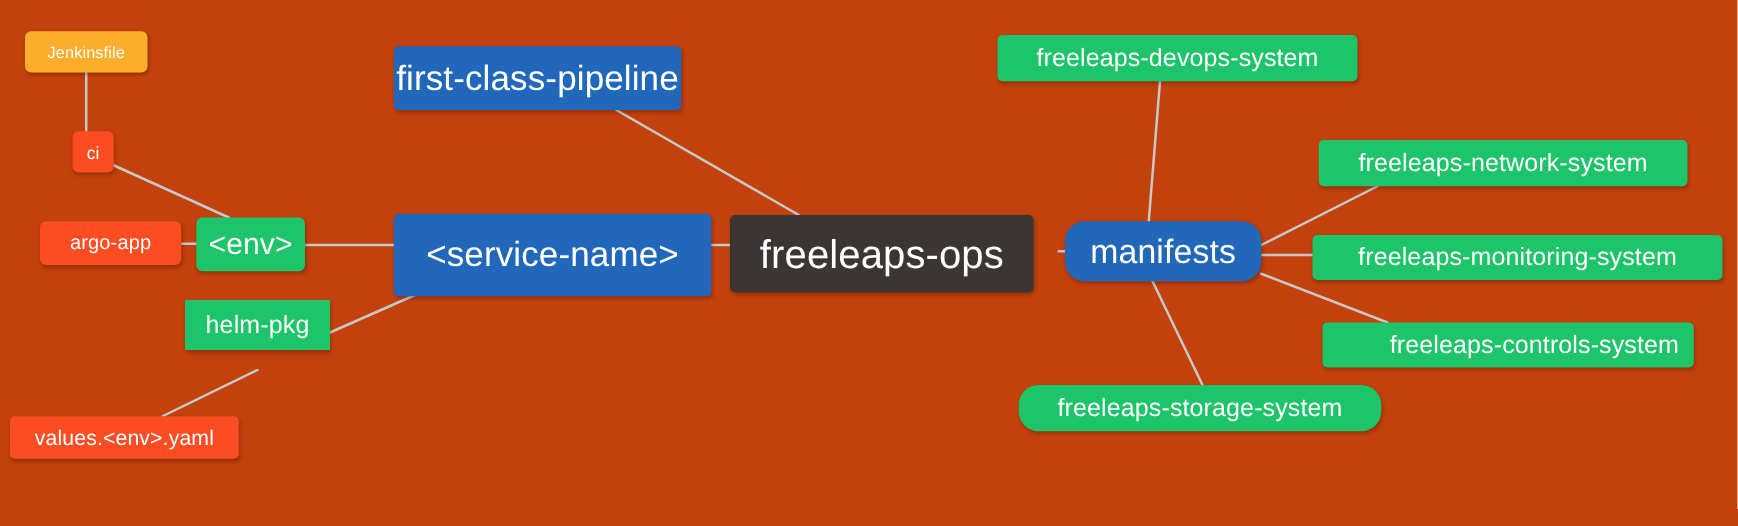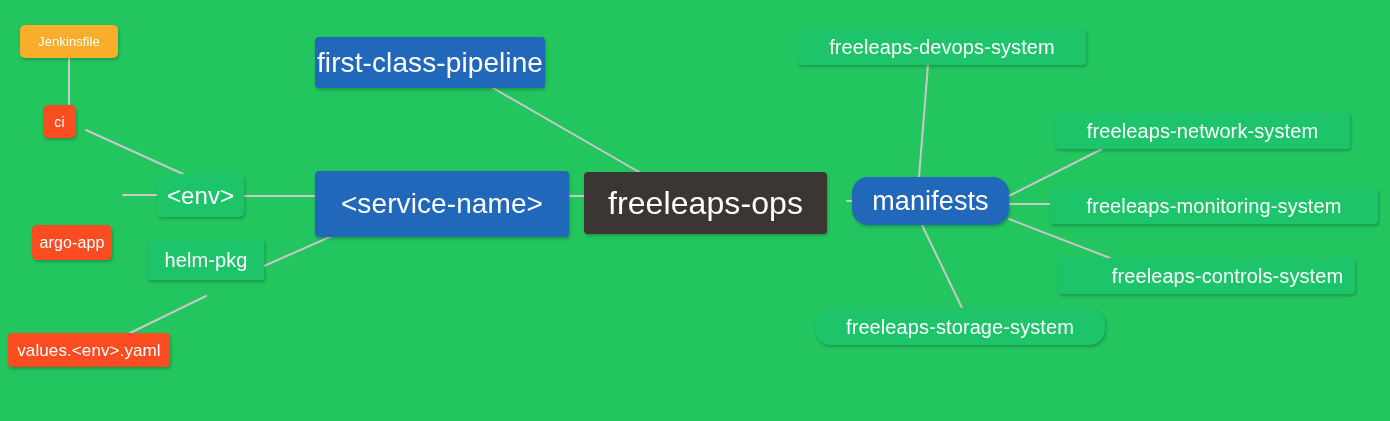--- a/index.html
+++ b/index.html
@@ -9,21 +9,21 @@
     background: #ffffff;
   }
   body {
     font-family: "Liberation Sans", sans-serif;
     -webkit-font-smoothing: antialiased;
   }
   #canvas {
     position: relative;
     width: 1390px;
     height: 421px;
-    background: #22c55e;
+    background: #c2410c;
     overflow: hidden;
   }
   #edge-layer {
     position: absolute;
     left: 0;
     top: 0;
     width: 1390px;
     height: 421px;
     pointer-events: none;
   }
@@ -63,27 +63,27 @@
       <line x1="919" y1="177" x2="928" y2="65" stroke="#c8c8c8" stroke-width="2" stroke-linecap="round"></line>
       <line x1="1009" y1="196" x2="1102" y2="149" stroke="#c8c8c8" stroke-width="2" stroke-linecap="round"></line>
       <line x1="1009" y1="204" x2="1050" y2="204" stroke="#c8c8c8" stroke-width="2" stroke-linecap="round"></line>
       <line x1="1009" y1="219" x2="1110" y2="258" stroke="#c8c8c8" stroke-width="2" stroke-linecap="round"></line>
       <line x1="922" y1="225" x2="962" y2="308" stroke="#c8c8c8" stroke-width="2" stroke-linecap="round"></line>
     </svg>
   <div id="node-layer">
       <div class="node" style="left: 20px; top: 25px; width: 98px; height: 33px; background: rgb(251, 173, 44); color: rgb(255, 255, 255); font-size: 13px; border-radius: 5px;">
         <span class="node-label">Jenkinsfile</span>
       </div>
-      <div class="node" style="left: 43px; top: 105px; width: 33px; height: 33px; background: rgb(251, 76, 34); color: rgb(255, 255, 255); font-size: 14px; border-radius: 5px;">
+      <div class="node" style="left: 58px; top: 105px; width: 33px; height: 33px; background: rgb(251, 76, 34); color: rgb(255, 255, 255); font-size: 14px; border-radius: 5px;">
         <span class="node-label">ci</span>
       </div>
-      <div class="node" style="left: 32px; top: 177px; width: 80px; height: 35px; background: rgb(251, 76, 34); color: rgb(255, 255, 255); font-size: 16px; border-radius: 5px; margin-top: 48px;">
+      <div class="node" style="left: 32px; top: 177px; width: 113px; height: 35px; background: rgb(251, 76, 34); color: rgb(255, 255, 255); font-size: 16px; border-radius: 5px;">
         <span class="node-label">argo-app</span>
       </div>
-      <div class="node" style="left: 8px; top: 333px; width: 162px; height: 34px; background: rgb(251, 76, 34); color: rgb(255, 255, 255); font-size: 17px; border-radius: 4px;">
+      <div class="node" style="left: 8px; top: 333px; width: 183px; height: 34px; background: rgb(251, 76, 34); color: rgb(255, 255, 255); font-size: 17px; border-radius: 4px;">
         <span class="node-label">values.&lt;env&gt;.yaml</span>
       </div>
       <div class="node" style="left: 157px; top: 174px; width: 87px; height: 43px; background: rgb(30, 196, 106); color: rgb(255, 255, 255); font-size: 24px; border-radius: 5px;">
         <span class="node-label">&lt;env&gt;</span>
       </div>
       <div class="node" style="left: 148px; top: 240px; width: 116px; height: 40px; background: rgb(30, 196, 106); color: rgb(255, 255, 255); font-size: 20px; border-radius: 0;">
         <span class="node-label">helm-pkg</span>
       </div>
       <div class="node" style="left: 315px; top: 37px; width: 230px; height: 51px; background: rgb(34, 104, 186); color: rgb(255, 255, 255); font-size: 28px; border-radius: 4px;">
         <span class="node-label">first-class-pipeline</span>

